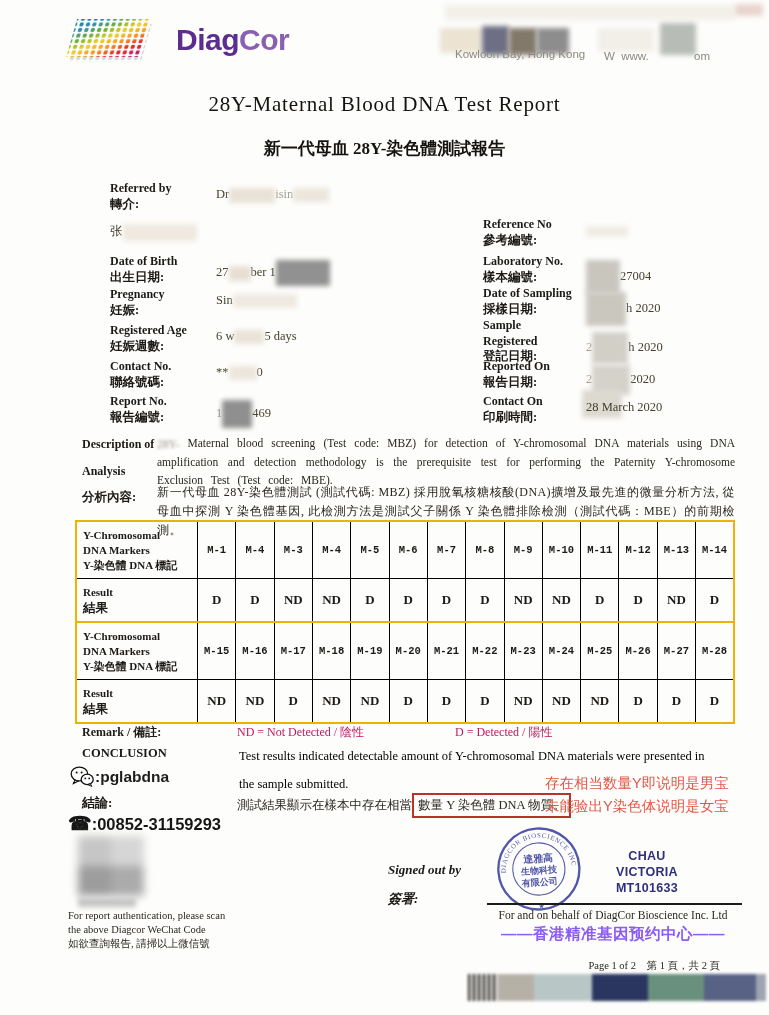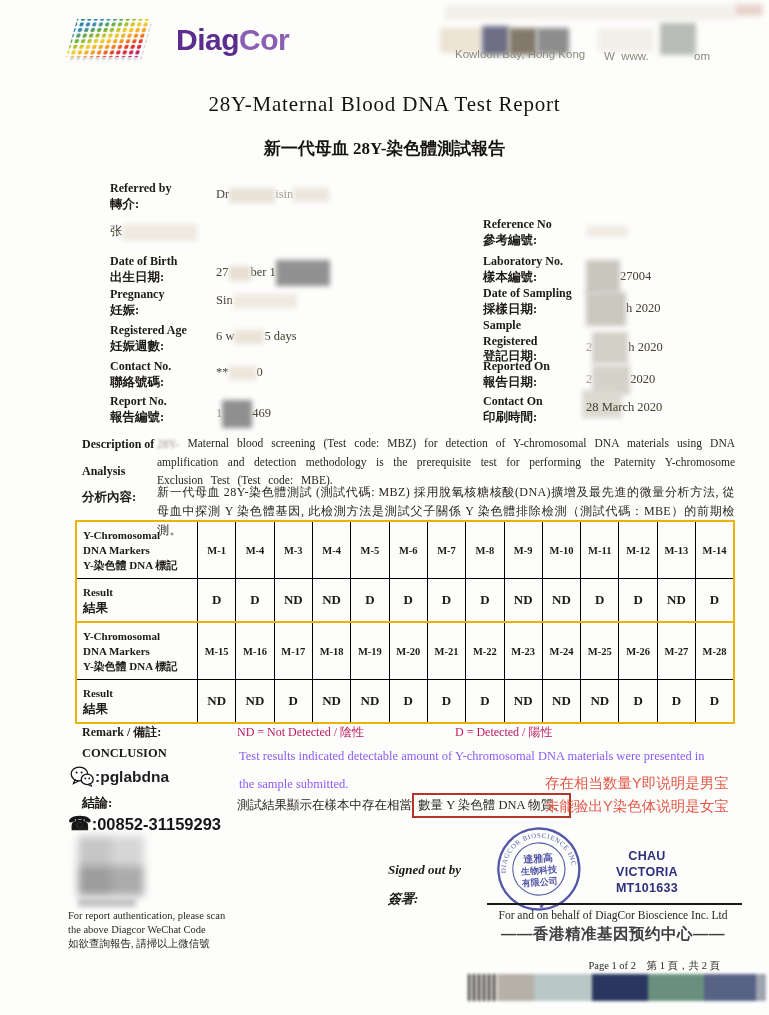--- a/index.html
+++ b/index.html
@@ -28,44 +28,44 @@
   .alabel{left:82px;font-weight:bold;font-size:12px;}
   .apara{left:157px;width:578px;text-align:justify;}
   .apara.en{font-size:11.5px;line-height:18px;word-spacing:5px;color:#2a271f;}
   .apara.zh{font-size:12px;line-height:19px;letter-spacing:0.4px;color:#2a271f;}
   
   table.mk{position:absolute;left:75px;width:660px;border-collapse:collapse;table-layout:fixed;}
   table.mk td{border:1px solid #000;text-align:center;vertical-align:middle;padding:0;}
   table.mk{border:2px solid #eab308;}
   td.hlab{width:112px;text-align:left !important;padding:4px 2px 4px 6px !important;
           font-weight:bold;font-size:11px;line-height:15px;}
-  td.mhead{font-weight:bold;font-size:10.5px;height:56px;}
+  td.mhead{font-weight:bold;font-size:10.5px;height:56px;font-family:Liberation Mono, monospace;}
   td.rres{font-weight:bold;font-size:13px;height:42px;}
   td.rlab{font-weight:bold;font-size:11px;line-height:16px;}
   
   .remark-label{left:82px;top:724px;font-weight:bold;font-size:12px;}
   .remark-item{top:724px;font-size:12px;color:#be185d;}
   .conc-h{left:82px;top:746px;font-weight:bold;font-size:12.5px;}
   .conc-wechat{left:70px;top:766px;display:flex;align-items:center;gap:1px;
                font-family:"Liberation Sans",sans-serif;font-weight:bold;font-size:15.5px;color:#1e1e1e;}
   .conc-zh-label{left:82px;top:794px;font-weight:bold;font-size:13px;}
   .conc-phone{left:68px;top:812px;font-family:"Liberation Sans",sans-serif;font-weight:bold;font-size:16.5px;color:#161616;}
   .phoneglyph{font-size:19px;}
-  .conc-en{left:239px;width:470px;font-size:12.5px;color:#8b5cf6;}
+  .conc-en{left:239px;width:470px;font-size:12.5px;color:#000000;}
   .conc-zhline{left:237px;top:797px;font-size:12.5px;color:#2a271f;white-space:nowrap;}
   .redbox{border:2px solid #b5352b;padding:3px 4px 4px 4px;}
   .anno{left:545px;width:224px;font-family:"Liberation Sans",sans-serif;font-size:14.5px;line-height:23px;color:#e25743;}
   
   .signed{left:388px;font-weight:bold;font-style:italic;font-size:13px;}
   .signer{left:597px;top:848px;width:100px;text-align:center;font-family:"Liberation Sans",sans-serif;
           font-weight:bold;font-size:12.5px;line-height:16px;color:#2f2f7b;letter-spacing:0.3px;}
   .sigline{left:487px;top:903px;width:255px;border-top:2px solid #1a1a1a;}
   .behalf-en{left:463px;top:909px;width:300px;text-align:center;font-size:11.5px;color:#2a271f;}
   .behalf-zh{left:463px;top:924px;width:300px;text-align:center;font-family:"Liberation Sans",sans-serif;
-             font-weight:bold;font-size:15.5px;color:#404040;letter-spacing:0.5px;}
+             font-weight:bold;font-size:15.5px;color:#8b5cf6;letter-spacing:0.5px;}
   
   .qr{left:78px;top:836px;width:66px;height:60px;filter:blur(4px);display:grid;grid-template-columns:1fr 1fr;grid-template-rows:1fr 1fr;}
   .qr div:nth-child(1){background:#c6c6c6;} .qr div:nth-child(2){background:#d6d6d6;}
   .qr div:nth-child(3){background:#9d9d9d;} .qr div:nth-child(4){background:#ababab;}
   .auth{left:68px;font-size:10.5px;line-height:11.5px;color:#2a271f;}
   
   .pageinfo{left:440px;top:959px;width:280px;text-align:right;font-size:10.5px;color:#2a271f;}
   .fbar{left:468px;top:974px;width:298px;height:27px;display:flex;filter:blur(1.8px);opacity:0.95;}
   .fbar div{height:100%;}
 </style>

